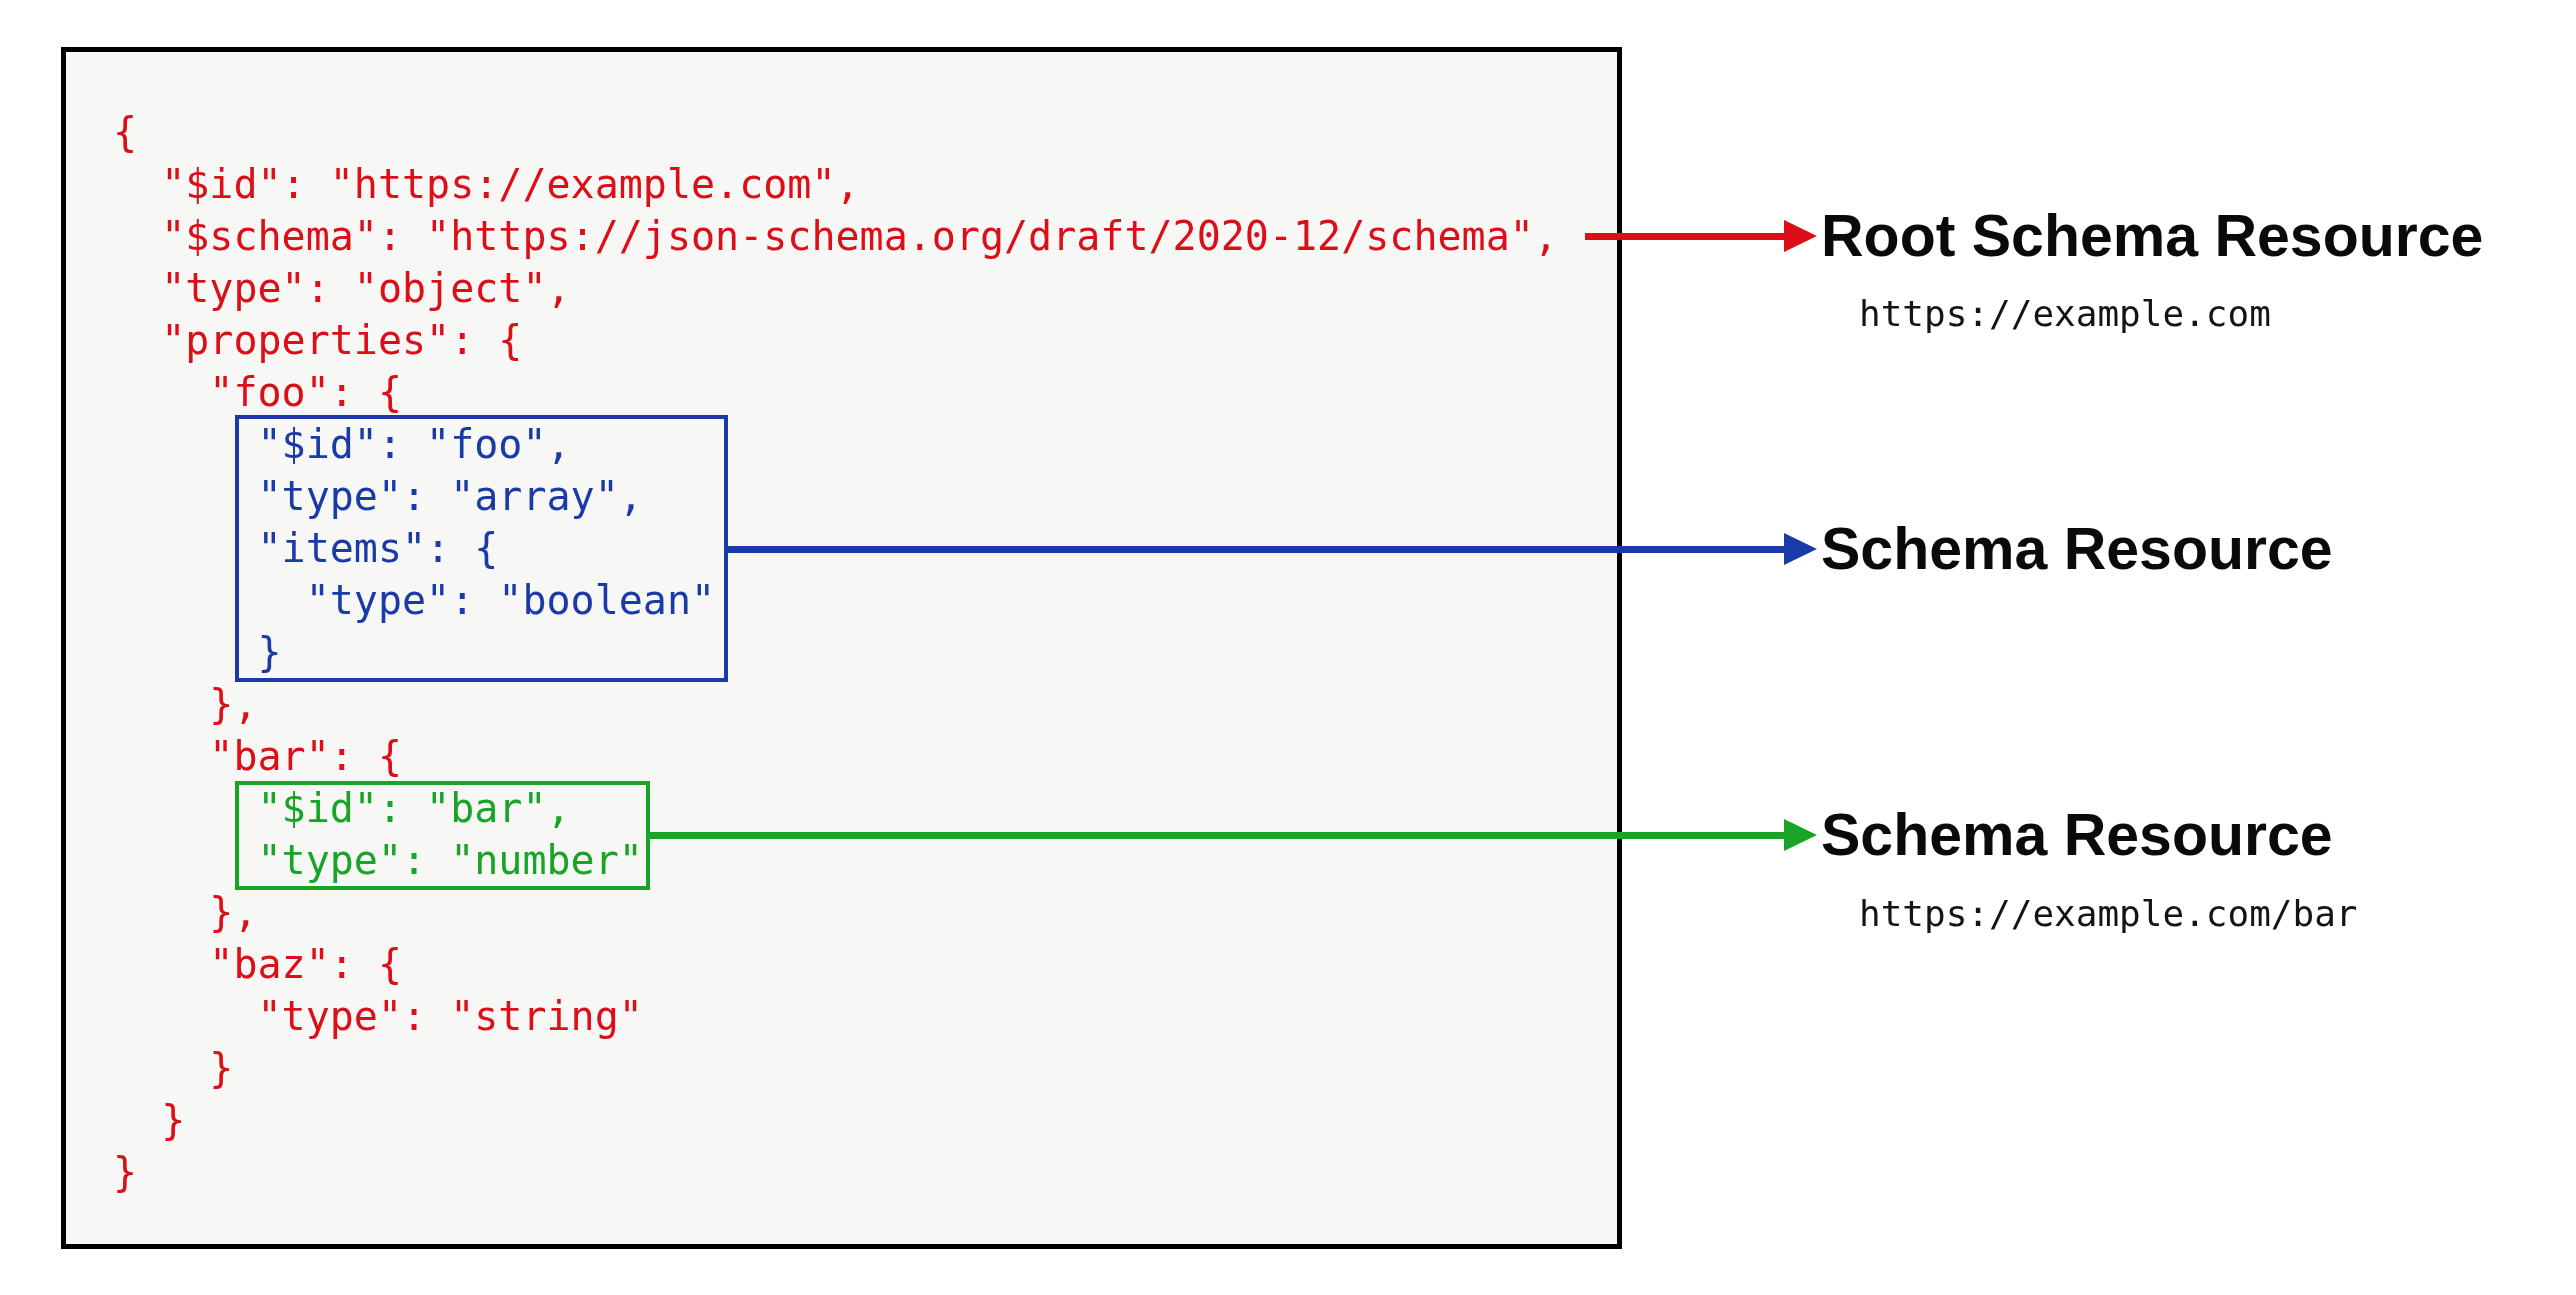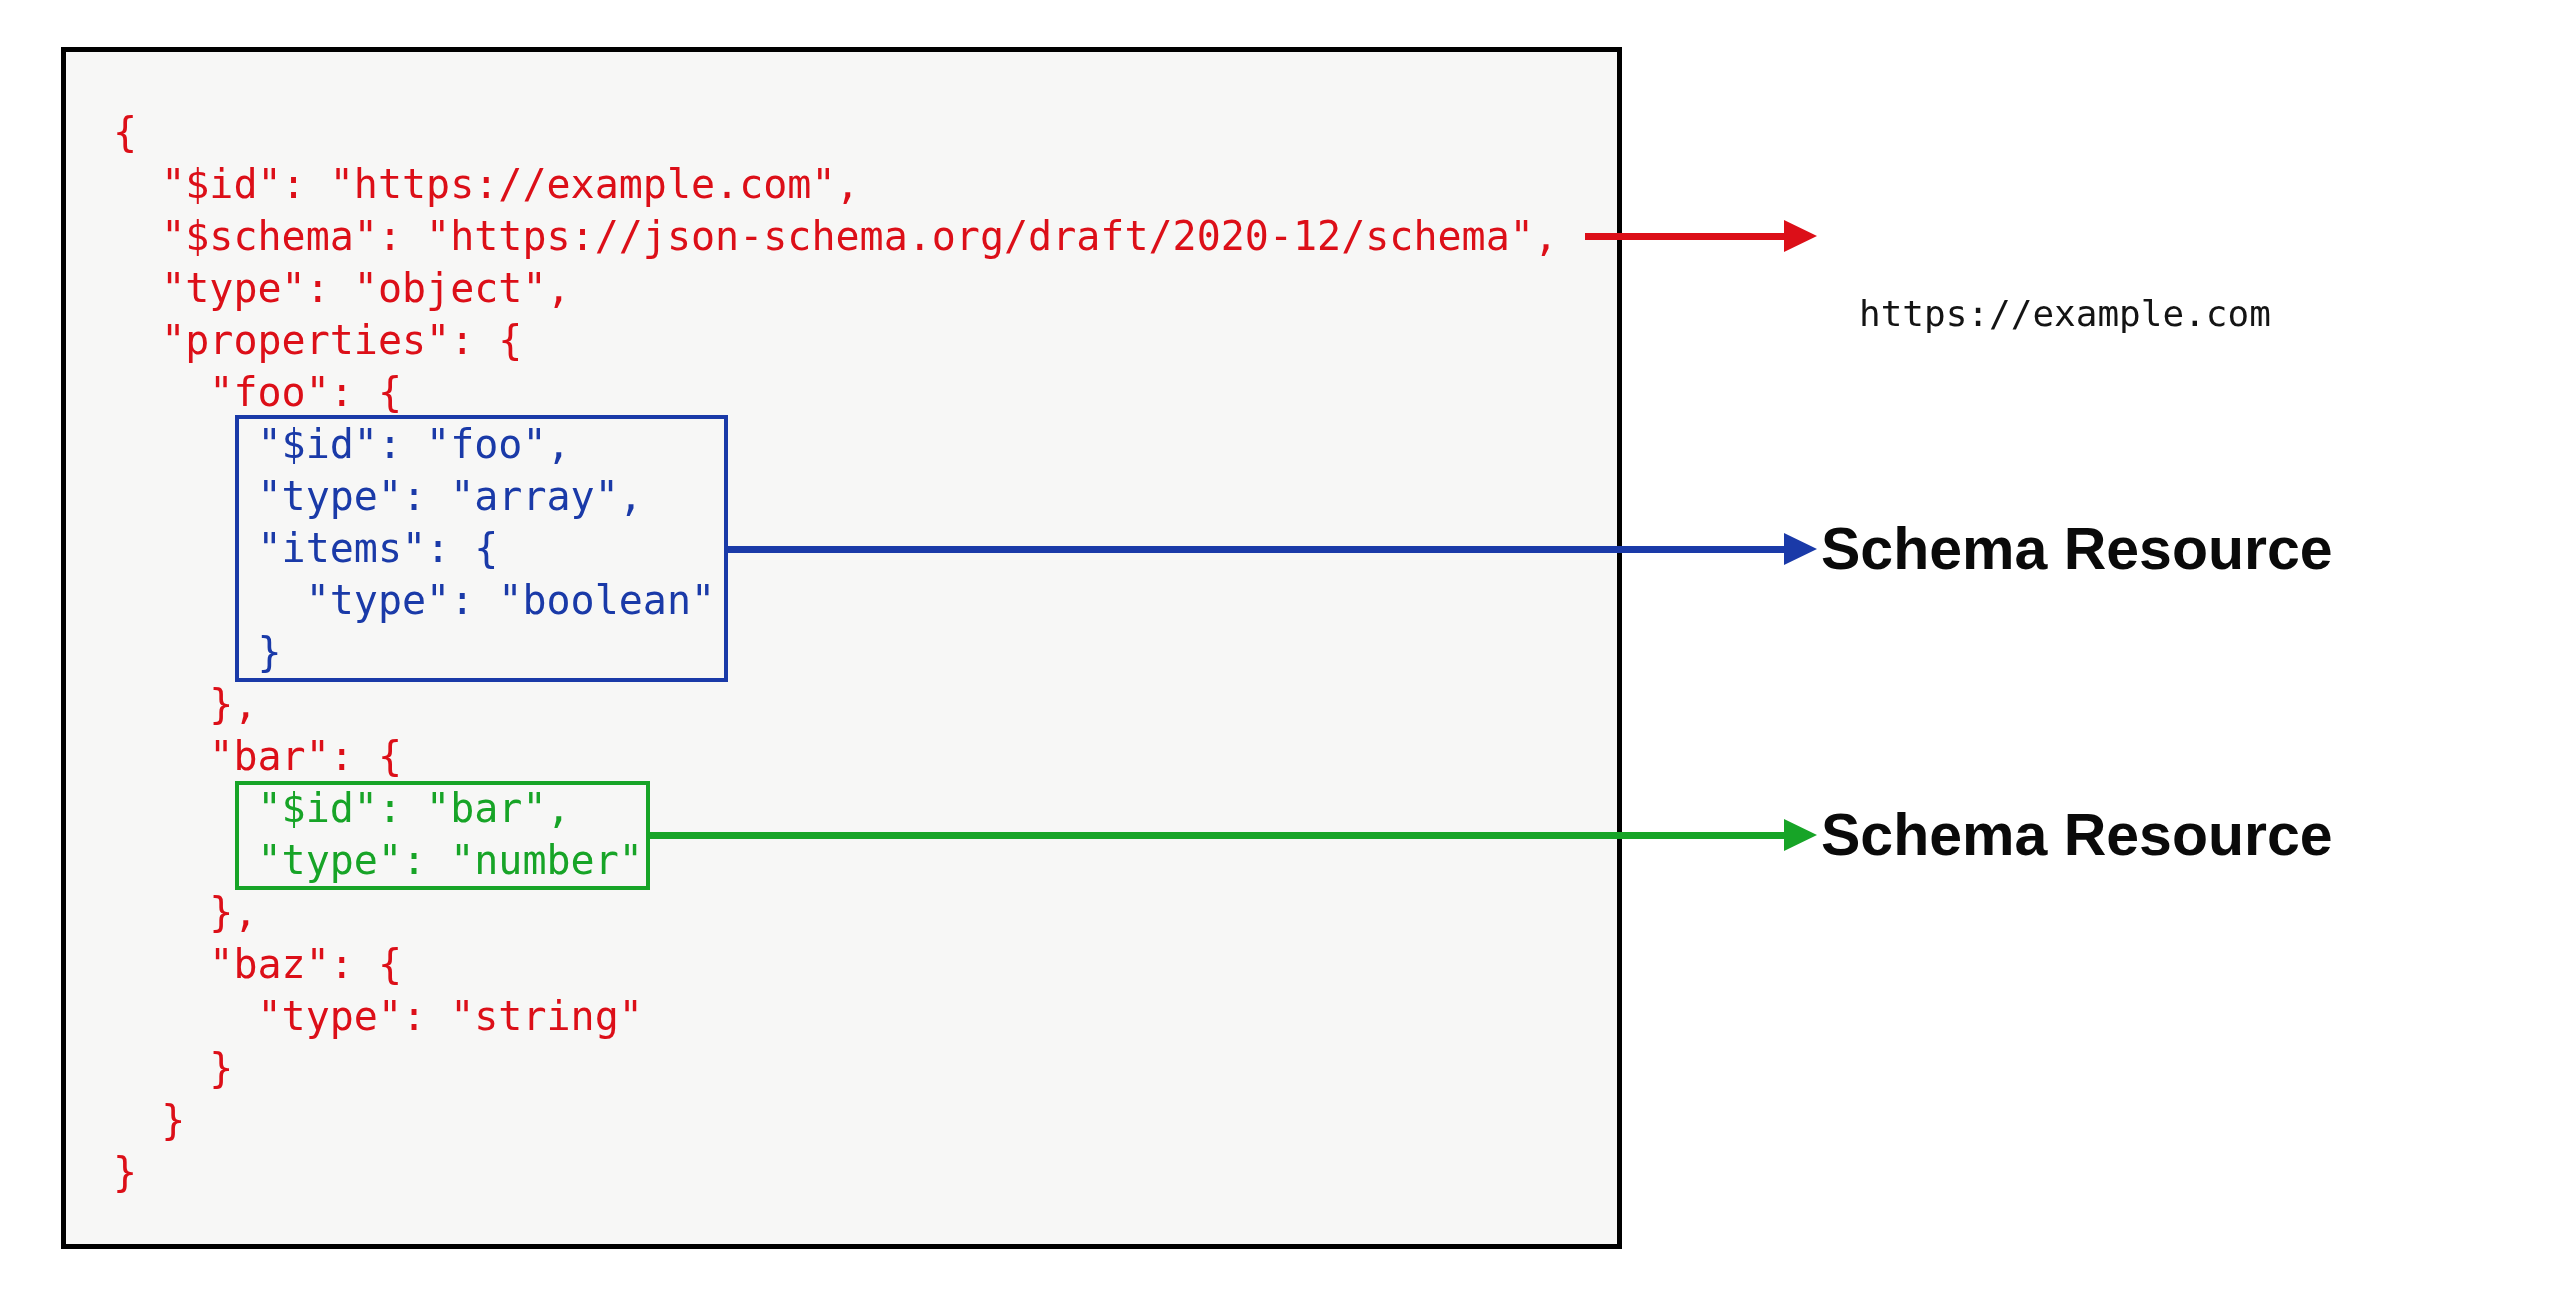--- a/index.html
+++ b/index.html
@@ -89,20 +89,22 @@
   </div>
   <div class="arrow-blue">
     <div class="shaft"></div>
     <div class="head"></div>
   </div>
   <div class="arrow-green">
     <div class="shaft"></div>
     <div class="head"></div>
   </div>
 
+  <div class="ann-title t-root">Root Schema Resource</div>
   <div class="ann-url u-root">https://example.com</div>
 
   <div class="ann-title t-foo">Schema Resource</div>
 
   <div class="ann-title t-bar">Schema Resource</div>
+  <div class="ann-url u-bar">https://example.com/bar</div>
 
 </div>
 
 
 </body></html>

